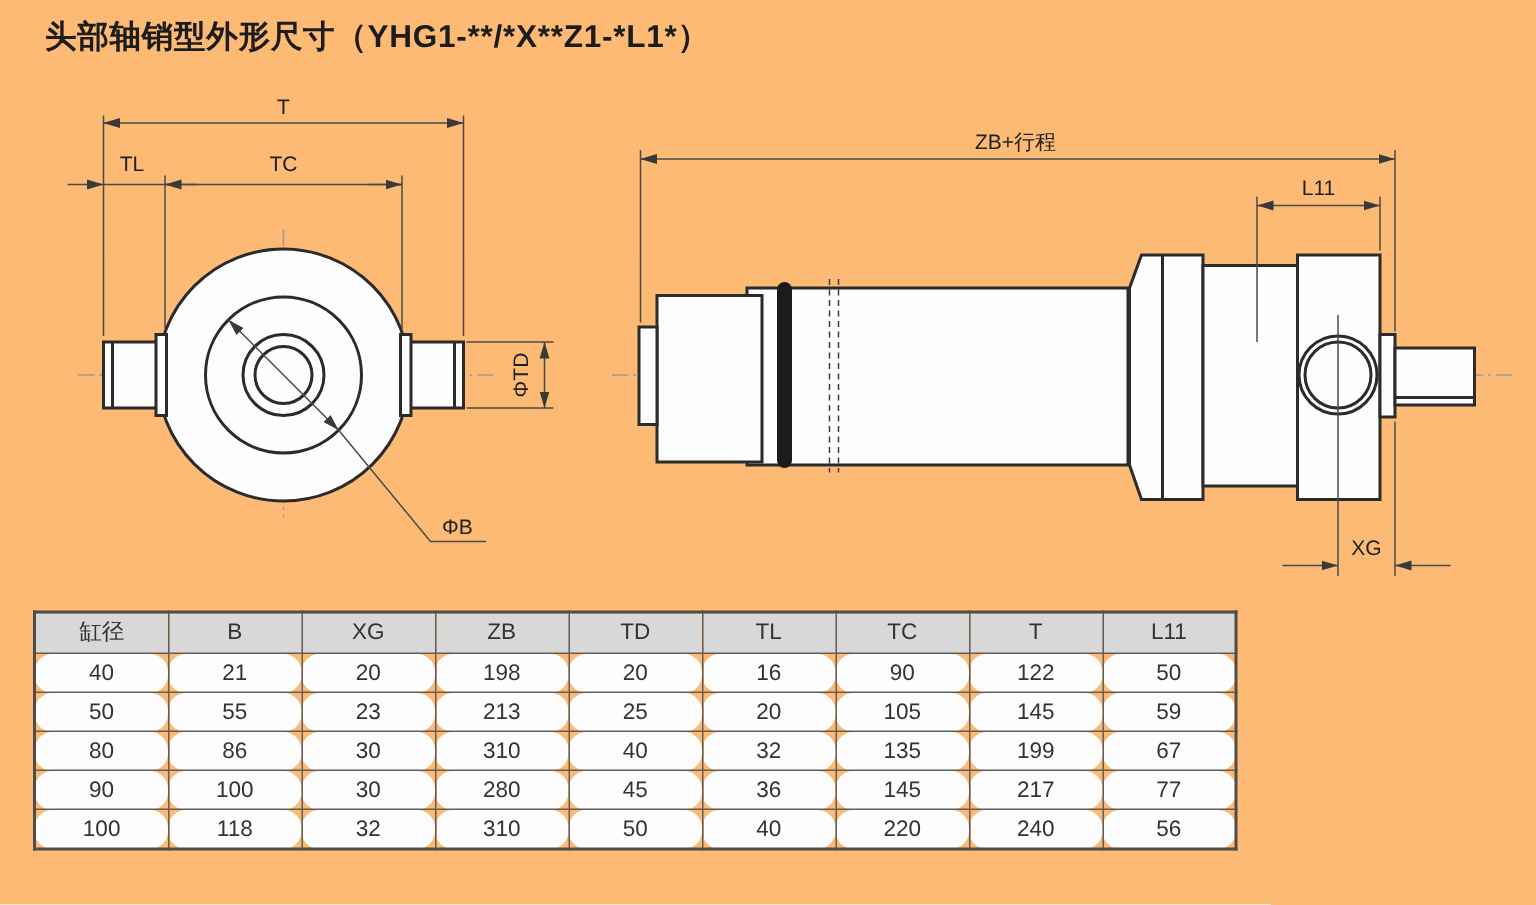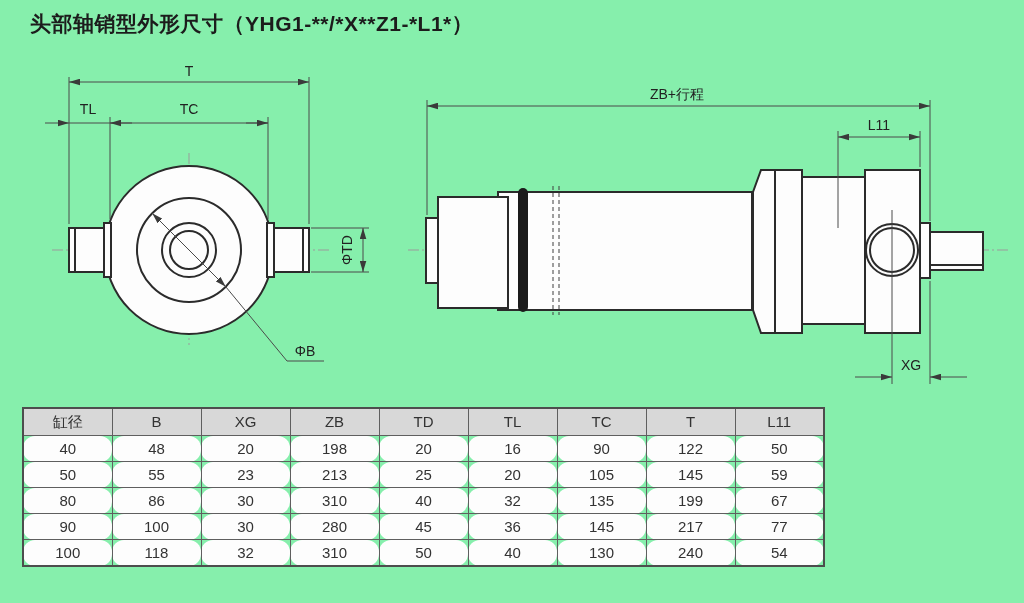--- a/index.html
+++ b/index.html
@@ -1,18 +1,18 @@
 <!DOCTYPE html>
 <html><head>
 <meta charset="utf-8">
 <style>
   html,body { margin:0; padding:0; background:#ffffff; }
   .page {
     position:relative; width:1024px; height:603px;
-    background:#86efac; overflow:hidden;
+    background:#fdba74; overflow:hidden;
     font-family:"Liberation Sans", sans-serif;
   }
   .title {
     position:absolute; left:30px; top:10px; margin:0;
     font-size:21px; font-weight:700; color:#1c1c1c; letter-spacing:0.5px;
     white-space:nowrap;
   }
   svg.drawing { position:absolute; left:0; top:50px; }
 
   
@@ -190,21 +190,21 @@
           <th>TD</th>
           <th>TL</th>
           <th>TC</th>
           <th>T</th>
           <th>L11</th>
         </tr>
       </thead>
       <tbody>
         <tr>
           <td>40</td>
-          <td>48</td>
+          <td>21</td>
           <td>20</td>
           <td>198</td>
           <td>20</td>
           <td>16</td>
           <td>90</td>
           <td>122</td>
           <td>50</td>
         </tr>
         <tr>
           <td>50</td>
@@ -239,21 +239,21 @@
           <td>217</td>
           <td>77</td>
         </tr>
         <tr>
           <td>100</td>
           <td>118</td>
           <td>32</td>
           <td>310</td>
           <td>50</td>
           <td>40</td>
-          <td>130</td>
+          <td>220</td>
           <td>240</td>
-          <td>54</td>
+          <td>56</td>
         </tr>
       </tbody>
     </table>
   </div>
 
 </div>
 
 </body></html>

